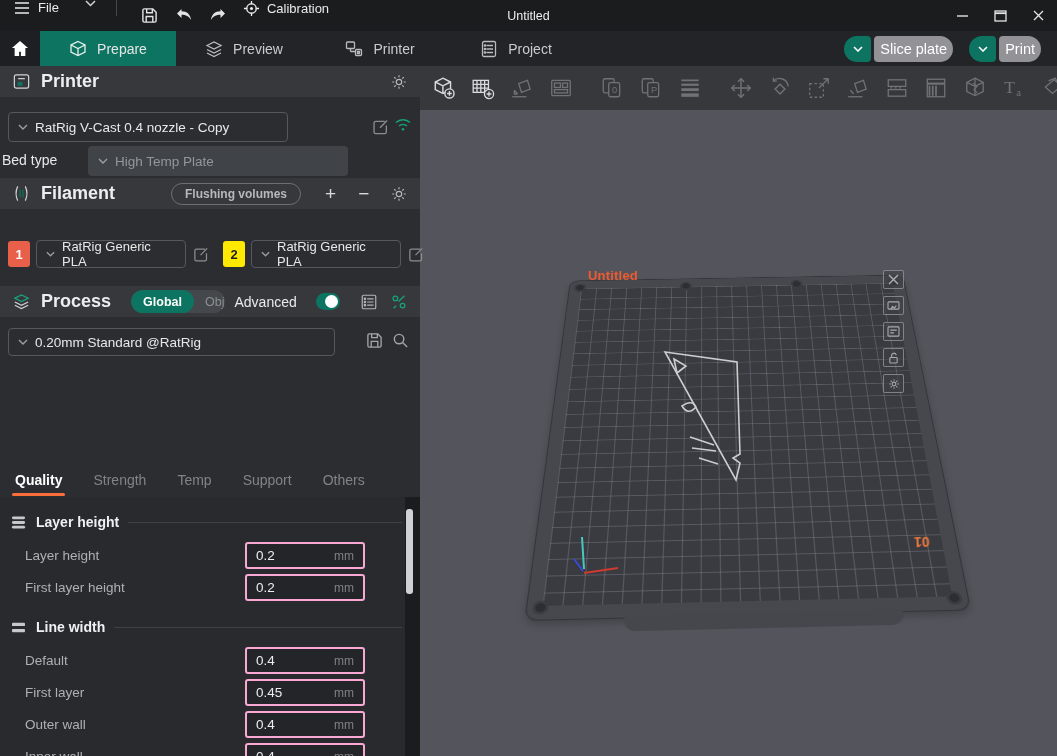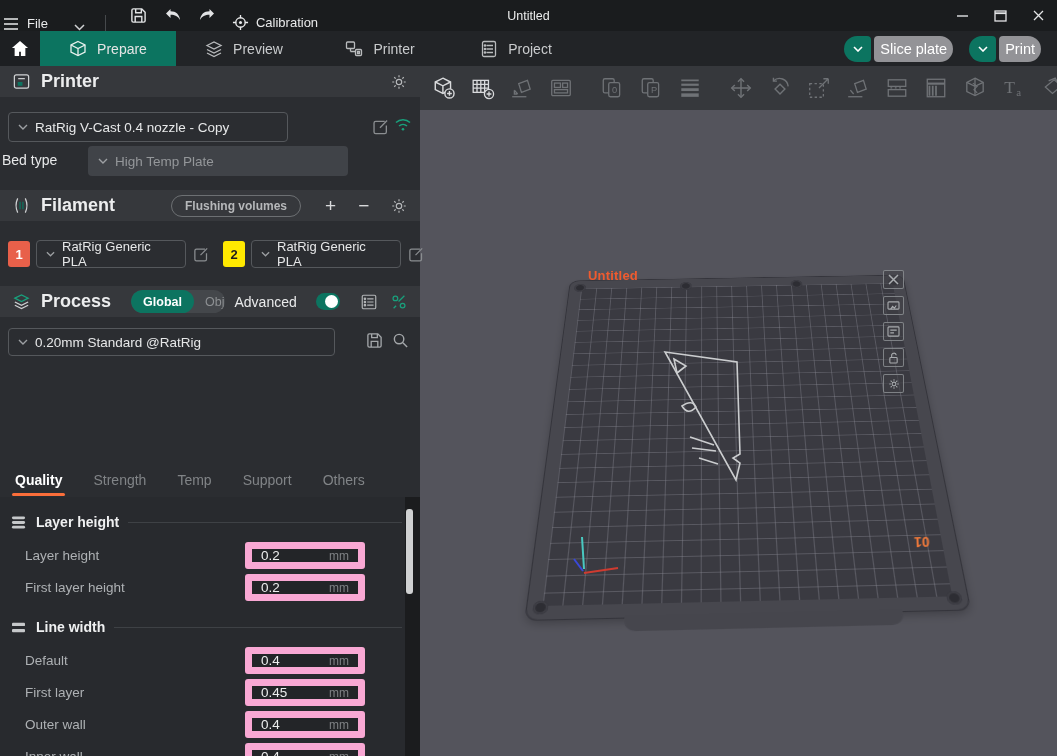--- a/index.html
+++ b/index.html
@@ -7,21 +7,21 @@
   body {
     font-family:"Liberation Sans", sans-serif;
     background:#2b2d31; color:#dfe0e2;
     position:relative; overflow:hidden;
     -webkit-font-smoothing:antialiased;
   }
   svg { display:block; }
 
   
   .titlebar { position:absolute; left:0; top:0; width:1057px; height:31px; background:#1a1c1e; display:flex; align-items:center; z-index:30; }
-  .tb-left { display:flex; align-items:flex-end; padding-left:3px; }
+  .tb-left { display:flex; align-items:flex-start; padding-left:14px; }
   .menu-file { display:flex; align-items:center; gap:8px; font-size:13px; color:#e9eaeb; }
   .file-chevron { margin-left:26px; color:#d0d1d3; }
   .tb-divider { width:1px; height:16px; background:#46494c; margin:0 16px 0 20px; }
   .tb-btn { display:flex; align-items:center; justify-content:center; width:34px; height:31px; color:#e2e3e5; }
   .tb-calib { display:flex; align-items:center; gap:7px; margin-left:8px; font-size:13px; color:#e9eaeb; }
   .tb-title { position:absolute; left:0; right:0; top:0; height:31px; display:flex; align-items:center; justify-content:center; font-size:12.5px; color:#eceded; pointer-events:none; }
   .win-controls { position:absolute; right:0; top:0; height:31px; display:flex; }
   .win-btn { width:38px; height:31px; display:flex; align-items:center; justify-content:center; color:#e3e4e6; }
 
   
@@ -74,21 +74,21 @@
 
   
   .params { position:absolute; left:0; top:400px; width:420px; height:356px; background:#282a2e; overflow:hidden; }
   .psec { display:flex; align-items:center; gap:9px; height:30px; padding:0 18px 0 10px; }
   .psec .sicon { color:#c6c8ca; display:flex; }
   .psec-title { font-size:14px; font-weight:bold; color:#eff0f1; white-space:nowrap; }
   .psec-line { flex:1; height:1px; background:#3e4145; }
   .m10 { margin-top:10px; } .m11 { margin-top:11px; }
   .prow { position:relative; height:27px; margin-top:5px; display:flex; align-items:center; padding-left:25px; }
   .prow-label { font-size:13.5px; color:#aeb1b4; }
-  .pinput { position:absolute; left:245px; top:0; width:120px; height:27px; background:#232528; border:7px solid #f9a8d4; border-radius:3px; display:flex; align-items:center; padding:0 9px; }
+  .pinput { position:absolute; left:245px; top:0; width:120px; height:27px; background:#232528; border:2px solid #f9a8d4; border-radius:3px; display:flex; align-items:center; padding:0 9px; }
   .pinput input { flex:1; min-width:0; background:transparent; border:none; outline:none; color:#eceded; font-size:13.5px; font-family:inherit; }
   .unit { font-size:12px; color:#7e8184; }
   .scrolltrack { position:absolute; right:0; top:0; width:15px; height:356px; background:#1b1c1e; }
   .scrollthumb { position:absolute; left:1px; top:12px; width:7px; height:85px; border-radius:3px; background:#d0d1d2; }
 
   
   .viewport { position:absolute; left:420px; top:110px; width:637px; height:646px; background:#54545c; overflow:hidden; z-index:1; }
   .bed { position:absolute; left:132px; top:97px; width:380px; height:430px; background:#47474e; border-radius:10px; transform:perspective(950px) rotateX(40deg) rotate(-1.5deg); box-shadow:0 0 0 1px #34343b, 0 4px 10px rgba(0,0,0,.25); }
   .bed-grid { position:absolute; left:13px; top:13px; right:13px; bottom:13px; background-color:#3a3a41;
     background-image:linear-gradient(rgba(140,140,152,.38) 1px, transparent 1px), linear-gradient(90deg, rgba(140,140,152,.38) 1px, transparent 1px);
@@ -400,21 +400,21 @@
   <span class="sb-abs" style="left:2px; top:55px; font-size:14px; color:#e8e9ea;">Bed type</span>
   <div class="select filled sb-abs" style="left:88px; top:49px; width:260px;">
     <span class="chev">
       <svg width="10" height="6" viewBox="0 0 10 6">
           <path d="M1 1l4 4 4-4" fill="none" stroke="currentColor" stroke-width="1.4"></path>
         </svg>
     </span>
     <span>High Temp Plate</span>
   </div>
 
-  <div class="f-header" style="top:93px;">
+  <div class="f-header" style="top:81px;">
     <span>
       <svg width="19" height="19" viewBox="0 0 20 20" fill="none" stroke="#cfd1d3" stroke-width="1.3">
           <path d="M6 2.5q-3.5 7.5 0 15"></path>
           <path d="M14 2.5q3.5 7.5 0 15"></path>
           <path d="M8.5 6v8M11.5 6v8" stroke="#0C7460"></path>
         </svg>
     </span>
     <span class="section-title">Filament</span>
     <span class="flush-pill">Flushing volumes</span>
     <button class="pm-btn" style="margin-left:14px;">+</button>

